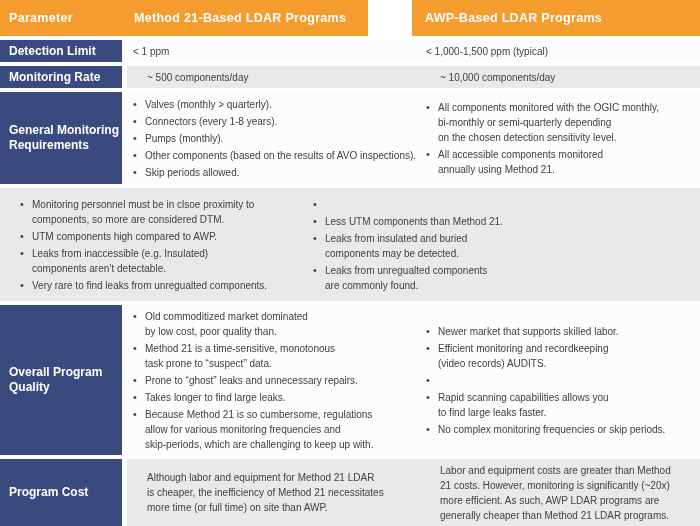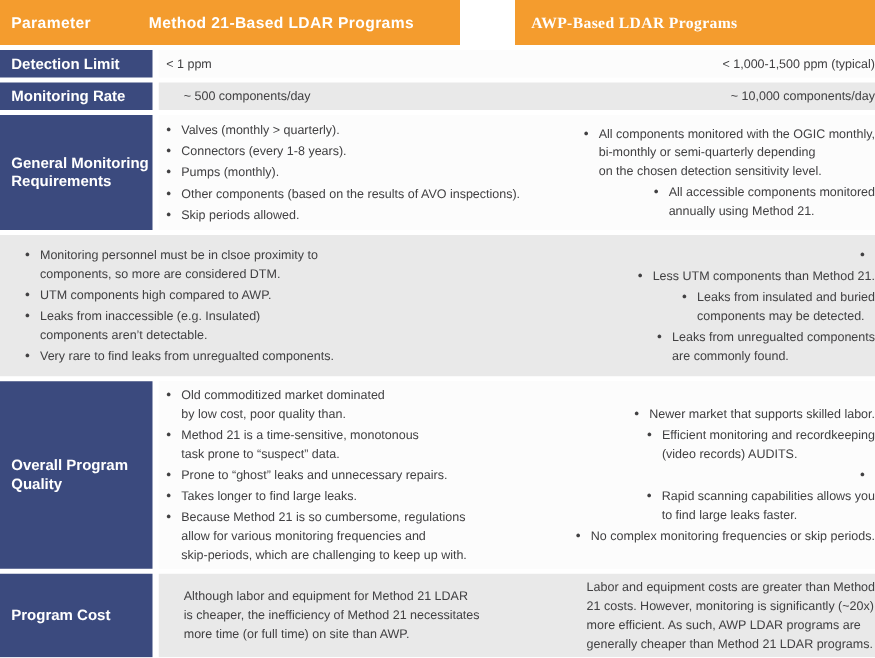--- a/index.html
+++ b/index.html
@@ -12,36 +12,36 @@
   }
   *{box-sizing:border-box;margin:0;padding:0;}
   html,body{background:#fff;}
   body{font-family:"Liberation Sans","DejaVu Sans",sans-serif;}
   .table{width:700px;height:526px;background:#fff;overflow:hidden;}
 
   
   .header{height:36px;margin-bottom:4px;display:flex;}
   .hA{width:368px;background:var(--orange);display:flex;align-items:center;}
   .hGap{width:44px;background:#fff;}
-  .hB{flex:1;background:var(--orange);display:flex;align-items:center;padding-left:13px;font-family:Liberation Serif, serif;}
+  .hB{flex:1;background:var(--orange);display:flex;align-items:center;padding-left:13px;}
   .htext{color:var(--header_text);font-weight:bold;font-size:12.5px;letter-spacing:.3px;white-space:pre;}
-  .hParam{width:119px;padding-left:9px;flex:none;}
+  .hParam{width:134px;padding-left:9px;flex:none;}
 
   
   .row{display:flex;margin-bottom:4px;}
   .row:last-child{margin-bottom:0;}
   .h22{height:22px;} .h92{height:92px;} .h113{height:113px;} .h150{height:150px;} .h67{height:67px;}
   .param{width:122px;flex:none;margin-right:5px;background:var(--navy);color:#fff;
          display:flex;align-items:center;padding-left:9px;font-weight:bold;font-size:12px;
          line-height:15px;white-space:pre-line;}
   .cells{flex:1;display:flex;}
   .bg-white .cells{background:var(--white_row);}
   .bg-gray .cells{background:var(--gray_row);padding-left:14px;}
   .c2{width:293px;flex:none;padding:3px 0 3px 6px;display:flex;flex-direction:column;justify-content:center;}
-  .c3{flex:1;padding:3px 0 3px 6px;display:flex;flex-direction:column;justify-content:center;align-items:flex-end;}
+  .c3{flex:1;padding:3px 0 3px 6px;display:flex;flex-direction:column;justify-content:center;}
   .txt{color:var(--body_text);font-size:10px;line-height:15px;white-space:pre;}
   .bi{display:flex;}
   .bi + .bi{margin-top:2px;}
   .dot{width:12px;flex:none;color:var(--body_text);font-size:11px;line-height:15px;}
 </style>
 </head>
 <body>
 
 <div class="table">
 

